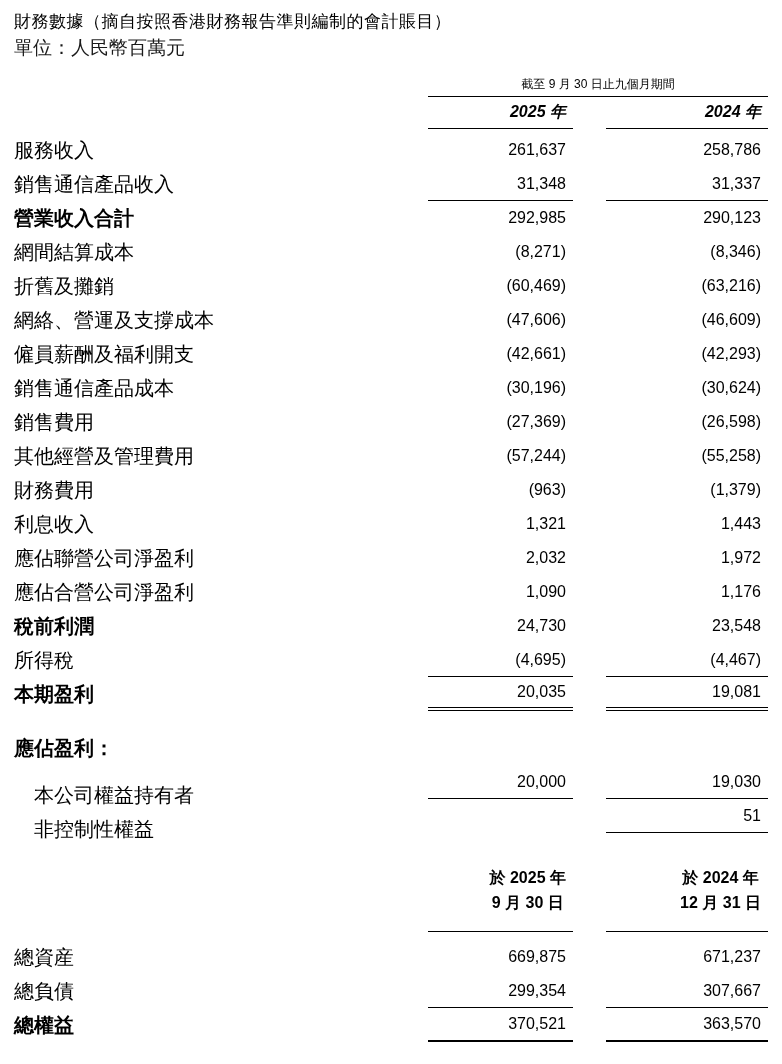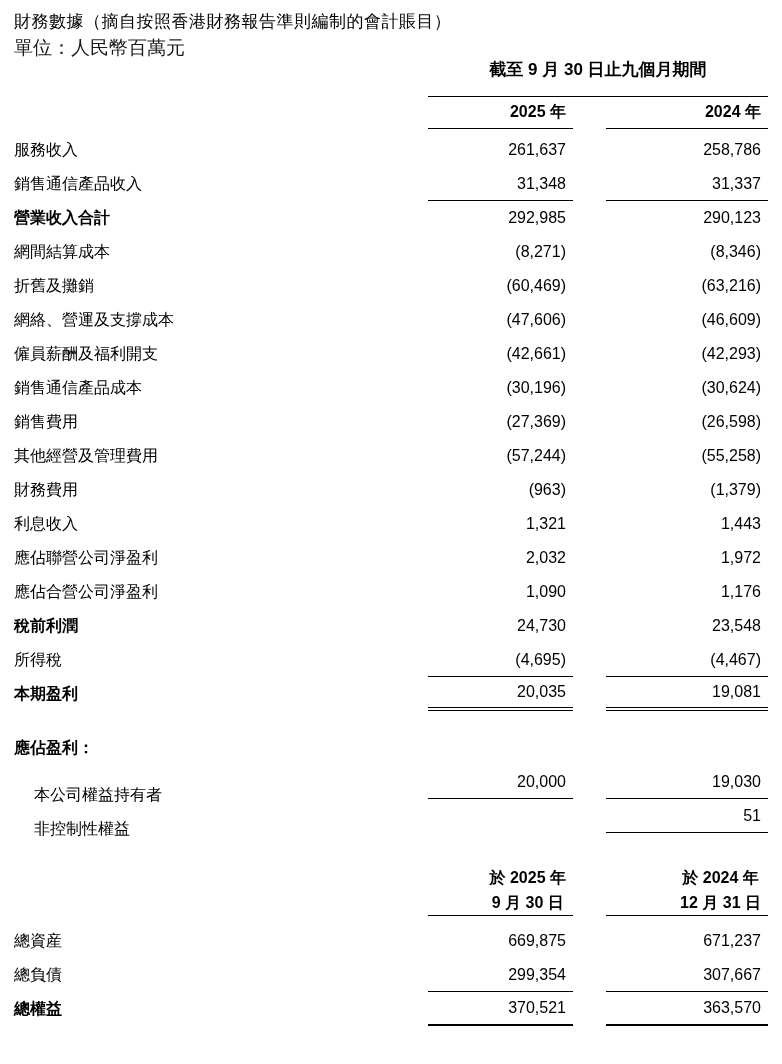--- a/index.html
+++ b/index.html
@@ -5,51 +5,51 @@
   html, body { margin:0; padding:0; }
   body {
     width:782px; height:1064px; background:#ffffff; color:#000;
     font-family:"Liberation Sans", sans-serif; overflow:hidden;
   }
   .page { padding:10px 14px 0 14px; box-sizing:border-box; }
   .title { font-size:17px; font-weight:normal; line-height:24px; letter-spacing:0.5px; }
   .unit  { font-size:19px; line-height:22px; margin-top:3px; color:#1a1a1a; }
 
   .row { display:flex; align-items:center; height:34px; }
-  .label { flex:1; font-size:16px; min-width:0; }
+  .label { flex:1; font-size:20px; min-width:0; }
   .label.bold { font-weight:bold; }
   .indent .label { padding-left:20px;margin-top:27px; }
 
   .num {
     width:145px; box-sizing:border-box; height:100%;
     display:flex; align-items:center; justify-content:flex-end;
     padding-right:7px; font-size:16px; white-space:nowrap;
   }
   .c2 { width:162px; margin-left:33px; }
 
   .rule-single { border-bottom:1.5px solid #000; }
   .rule-double { border-bottom:4px double #000; }
   .rule-thick  { border-bottom:2.5px solid #000; }
 
   .header-group-row { height:24px; margin-top:14px; }
   .span2 {
     width:340px; box-sizing:border-box; height:100%;
     display:flex; align-items:flex-end; justify-content:center;
-    font-weight:bold; font-size:17px; padding-bottom:15px;
+    font-weight:normal; font-size:12px; padding-bottom:3px;
     border-bottom:1.5px solid #000; white-space:nowrap;
   }
-  .header-col-row { height:32px; }
+  .header-col-row { height:32px;font-style:italic; }
   .header-col-row .num { font-weight:bold; border-bottom:1.5px solid #000; }
 
   .section-row { margin-top:20px; }
 
   .period2-row { margin-top:32px; height:auto; align-items:flex-end; }
   .period2-row .num {
     height:auto; display:block; text-align:right;
-    font-weight:bold; line-height:25px; padding-bottom:0;
+    font-weight:bold; line-height:25px; padding-bottom:16px;
     border-bottom:1.5px solid #000;
   }
   .head2-inner { display:inline-block; text-align:center; white-space:nowrap; }
 
   #rows-income { margin-top:4px; }
   #rows-balance { margin-top:8px; }
 </style>
 </head>
 <body>
 

